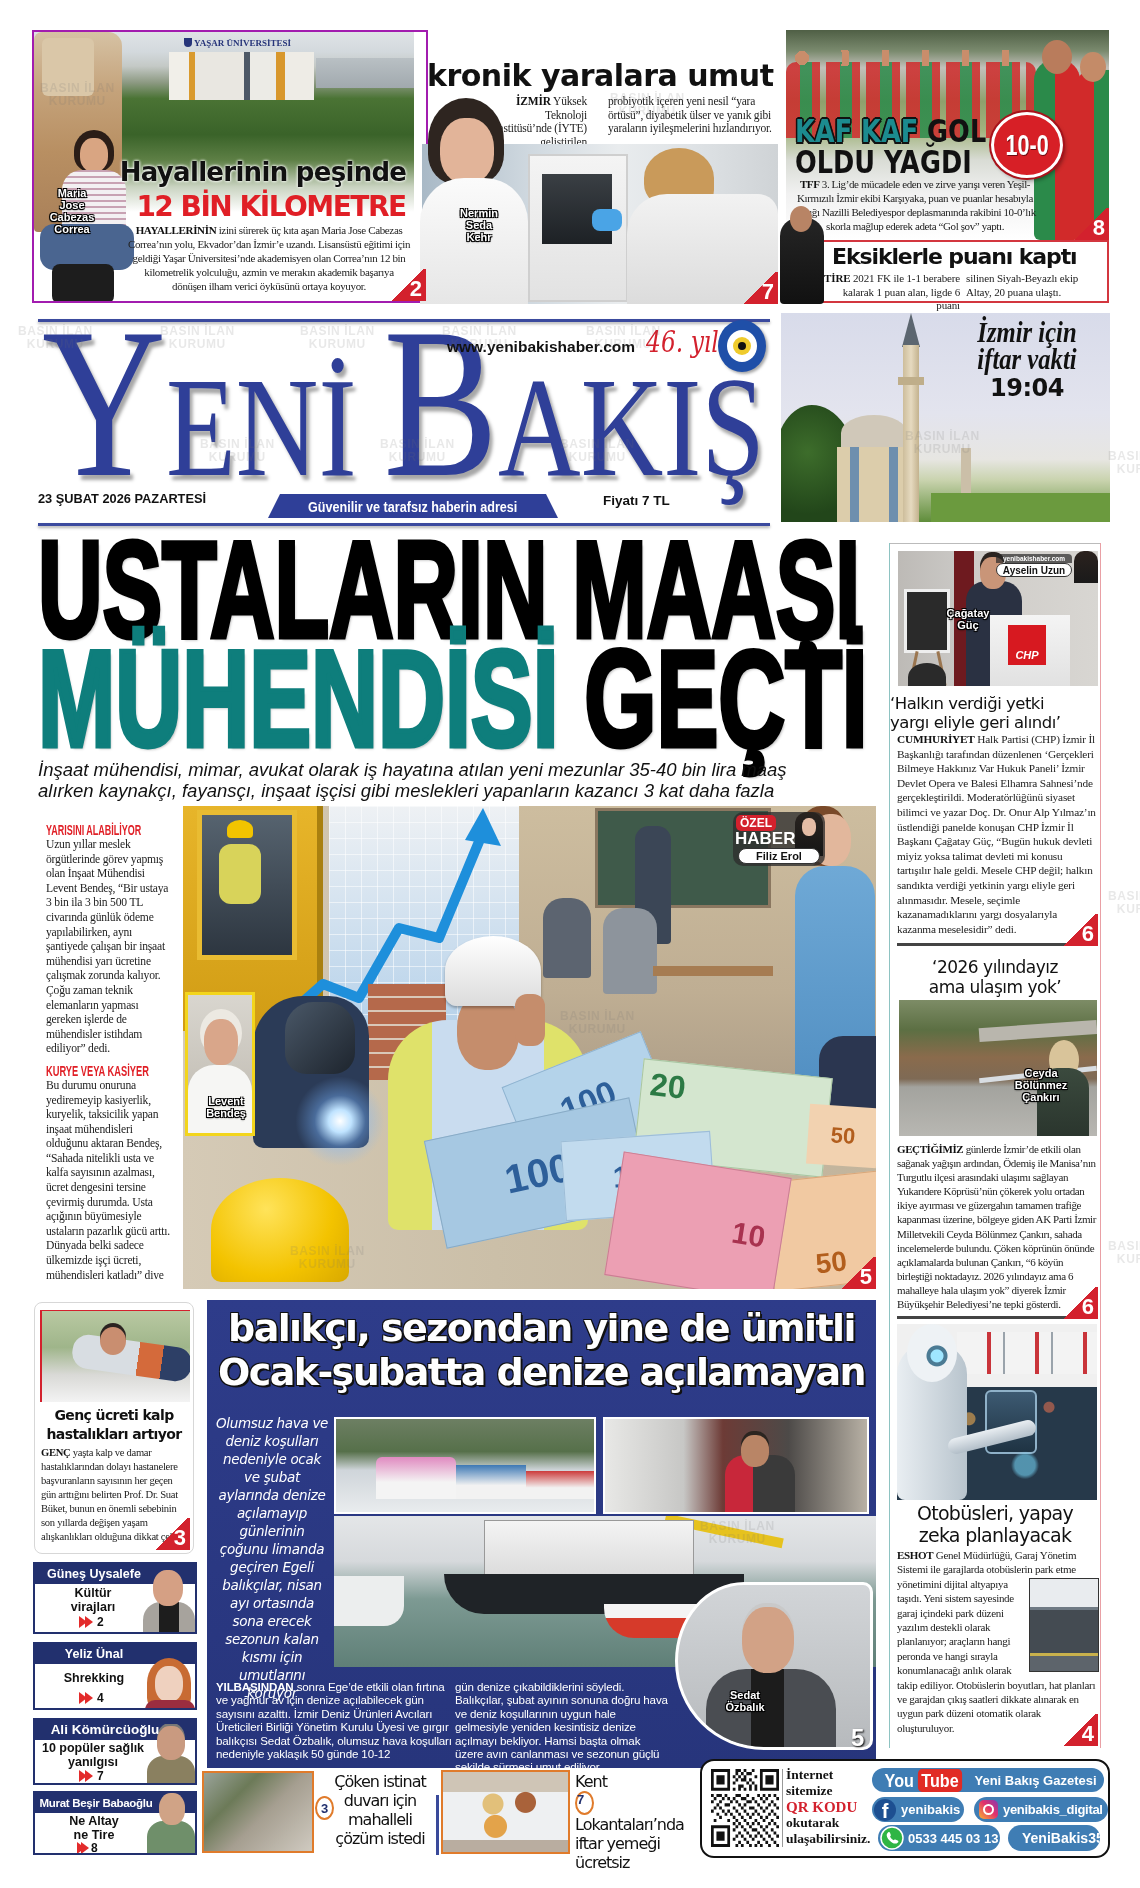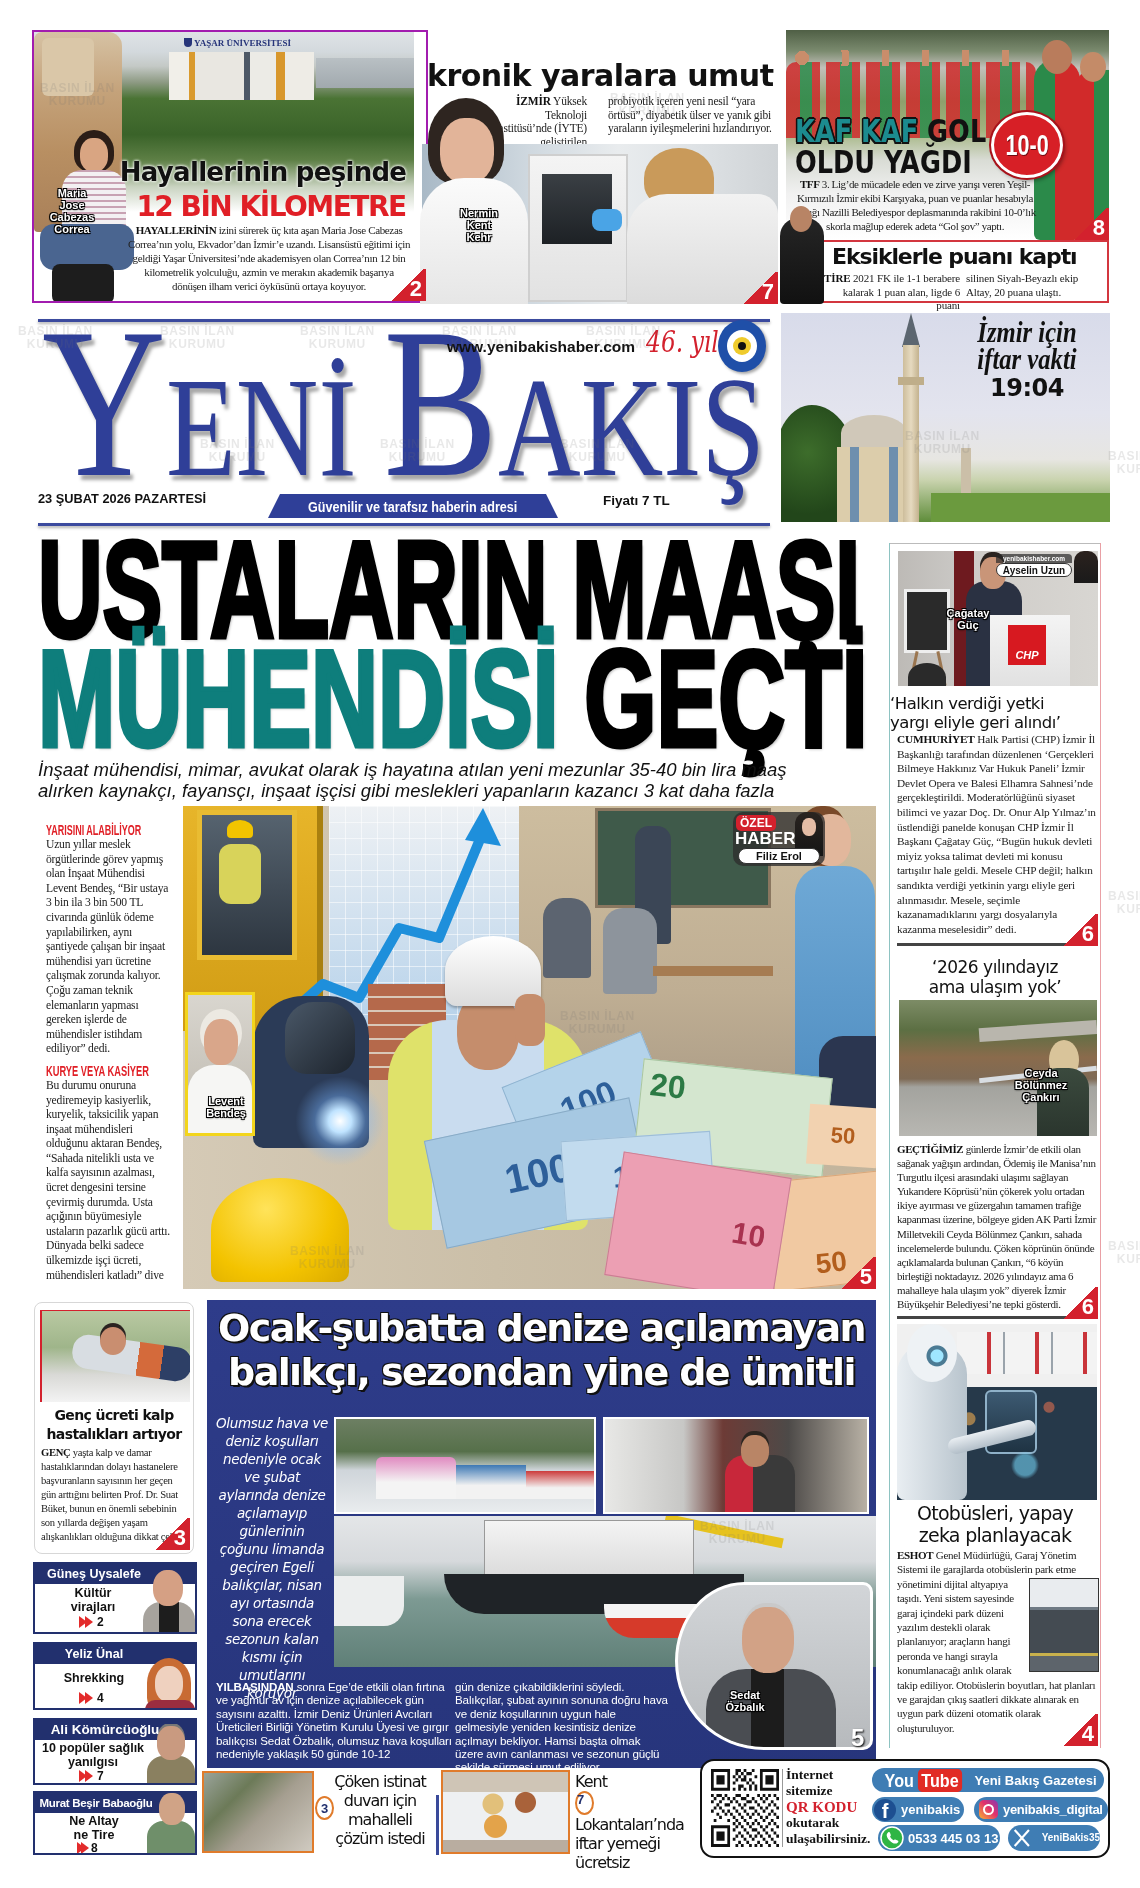--- a/index.html
+++ b/index.html
@@ -64,21 +64,21 @@
   <div class="a" style="left:2px;top:116px;width:356px;height:160px;background:linear-gradient(to right,#a9b9c6 0%,#cfd8df 30%,#e9ecee 55%,#dfe3e6 75%,#cfd3d6 100%)">
     <div class="a" style="left:106px;top:10px;width:100px;height:148px;background:linear-gradient(#f4f4f4,#e2e2e2);border:2px solid #cfcfcf"></div>
     <div class="a" style="left:120px;top:30px;width:70px;height:70px;background:linear-gradient(#3a3f44,#1d2125)"></div>
     <div class="a" style="left:222px;top:4px;width:70px;height:60px;background:#c99a5a;border-radius:50% 50% 30% 40%"></div>
     <div class="a" style="left:205px;top:50px;width:151px;height:110px;background:linear-gradient(#f2f2f2,#dcdcdc);border-radius:40px 20px 0 0"></div>
     <div class="a" style="left:170px;top:65px;width:30px;height:22px;background:#4aa4e6;border-radius:8px"></div>
   </div>
   <div class="a" style="left:8px;top:70px;width:76px;height:86px;background:#2e2520;border-radius:50% 50% 35% 35%"></div>
   <div class="a" style="left:20px;top:90px;width:54px;height:66px;background:#e2b499;border-radius:45%"></div>
   <div class="a" style="left:0;top:150px;width:108px;height:126px;background:linear-gradient(#fbfbfb,#e6e6e6);border-radius:44px 44px 0 0"></div>
-  <div class="cap" style="left:38px;top:180px;width:42px">Nermin Kent Kehr</div>
+  <div class="cap" style="left:38px;top:180px;width:42px">Nermin Seda Kehr</div>
   <div class="nb" style="right:2px;bottom:0">
       <span>7</span>
     </div>
 </section>
 
 <section class="a" style="left:786px;top:30px;width:323px;height:210px;overflow:hidden;background:linear-gradient(to bottom,#4f5f45 0%,#7a8a6e 10%,#c2c0ba 18%,#8ea06c 34%,#a2b47f 48%,#d9dcd5 62%,#f1f1f1 78%,#fff 100%)">
   <div class="a" style="left:0;top:32px;width:250px;height:76px;background:repeating-linear-gradient(90deg,#cf2b2b 0 14px,#2b8a4a 14px 26px,#cf2b2b 26px 34px,rgba(0,0,0,0) 34px 40px);opacity:.85;border-radius:10px 10px 0 0"></div>
   <div class="a" style="left:6px;top:20px;width:240px;height:16px;background:repeating-radial-gradient(circle at 10px 8px,#c98d6b 0 7px,rgba(0,0,0,0) 7px 40px)"></div>
   <div class="a" style="left:248px;top:30px;width:46px;height:180px;background:linear-gradient(to right,#2b8a4a 0 45%,#d12a2a 45%);border-radius:20px 20px 6px 6px"></div>
   <div class="a" style="left:256px;top:10px;width:30px;height:34px;background:#b97c5c;border-radius:50%"></div>
@@ -391,22 +391,22 @@
     <svg width="12" height="12">
         <polygon points="0,0 8,6 0,12" fill="#e32b2b"></polygon>
         <polygon points="4,0 12,6 4,12" fill="#e32b2b"></polygon>
       </svg>
     <span>8</span>
   </div>
 </section>
 
 <section class="a" style="left:207px;top:1300px;width:669px;height:468px;overflow:hidden;background:linear-gradient(to bottom,#2e3c8a,#27357c)">
   <div class="a dh" style="left:0;top:6px;width:669px;text-align:center;font-size:38px;line-height:44px;letter-spacing:-1.6px;color:#fff;white-space:nowrap;text-shadow:2px 2px 0 #111,-1px -1px 0 #111,1px -1px 0 #111,-1px 1px 0 #111">
+    <div>balıkçı, sezondan yine de ümitli</div>
     <div>Ocak-şubatta denize açılamayan</div>
-    <div>balıkçı, sezondan yine de ümitli</div>
   </div>
   <p class="a" style="left:8px;top:114px;width:114px;text-align:center;color:#fff;font:oblique 13.5px/18px 'DejaVu Sans',sans-serif;letter-spacing:-.3px">Olumsuz hava ve deniz koşulları nedeniyle ocak ve şubat aylarında denize açılamayıp günlerinin çoğunu limanda geçiren Egeli balıkçılar, nisan ayı ortasında sona erecek sezonun kalan kısmı için umutlarını koruyor</p>
   <div class="a" style="left:127px;top:117px;width:262px;height:97px;border:2px solid #fff;overflow:hidden;background:linear-gradient(to bottom,#6d7f63 0%,#56704a 35%,#cfd5da 55%,#e9ecee 100%)">
     <div class="a" style="left:40px;top:38px;width:80px;height:42px;background:linear-gradient(#e08ac0,#f4f4f4 60%);border-radius:6px 6px 0 0"></div>
     <div class="a" style="left:120px;top:46px;width:70px;height:34px;background:linear-gradient(#3d78b4,#f2f2f2 60%)"></div>
     <div class="a" style="left:190px;top:52px;width:70px;height:28px;background:linear-gradient(#cc3b3b,#f2f2f2 60%)"></div>
   </div>
   <div class="a" style="left:396px;top:117px;width:266px;height:97px;border:2px solid #fff;overflow:hidden;background:linear-gradient(to right,#e8e8e6 0%,#c7c7c5 30%,#6d3b36 45%,#4d4a48 70%,#b8b1a5 100%)">
     <div class="a" style="left:120px;top:36px;width:70px;height:60px;background:linear-gradient(to right,#c8273a 0 40%,#3a3a3a 40%);border-radius:20px 20px 4px 4px"></div>
     <div class="a" style="left:136px;top:16px;width:28px;height:32px;background:#b98566;border-radius:45%;box-shadow:0 -4px 0 #2b2520"></div>
@@ -483,21 +483,21 @@
     <svg width="24" height="24" viewBox="0 0 24 24">
         <circle cx="12" cy="12" r="11" fill="#2fb544" stroke="#fff" stroke-width="1.5"></circle>
         <path d="M8 6.5c.8-.8 1.7-.6 2 .3l.8 2.3c.2.7-.6 1.1-.7 1.7.8 1.6 1.9 2.7 3.5 3.5.6-.1 1-.9 1.7-.7l2.3.8c.9.3 1.1 1.2.3 2-1.5 1.5-3.4 1.6-5.6.3-2.3-1.4-4-3.2-5.1-5.5-.9-2-.6-3.6.8-4.7z" fill="#fff"></path>
       </svg>
     <span style="margin-left:4px">0533 445 03 13</span>
   </a>
   <a class="pill" style="left:306px;top:64px;width:92px;height:26px;padding-left:4px">
     <svg width="22" height="22" viewBox="0 0 22 22">
         <path d="M3 2 L19 20 M19 2 L3 20" stroke="#fff" stroke-width="2.4" fill="none"></path>
       </svg>
-    <span style="margin-left:10px;font-size:10px">YeniBakis35</span>
+    <span style="margin-left:10px;font-size:14px">YeniBakis35</span>
   </a>
 </section>
 
 <div class="wm" style="left:18px;top:325px">
     <span>BASIN İLAN</span>
     <span>KURUMU</span>
   </div>
 <div class="wm" style="left:160px;top:325px">
     <span>BASIN İLAN</span>
     <span>KURUMU</span>

